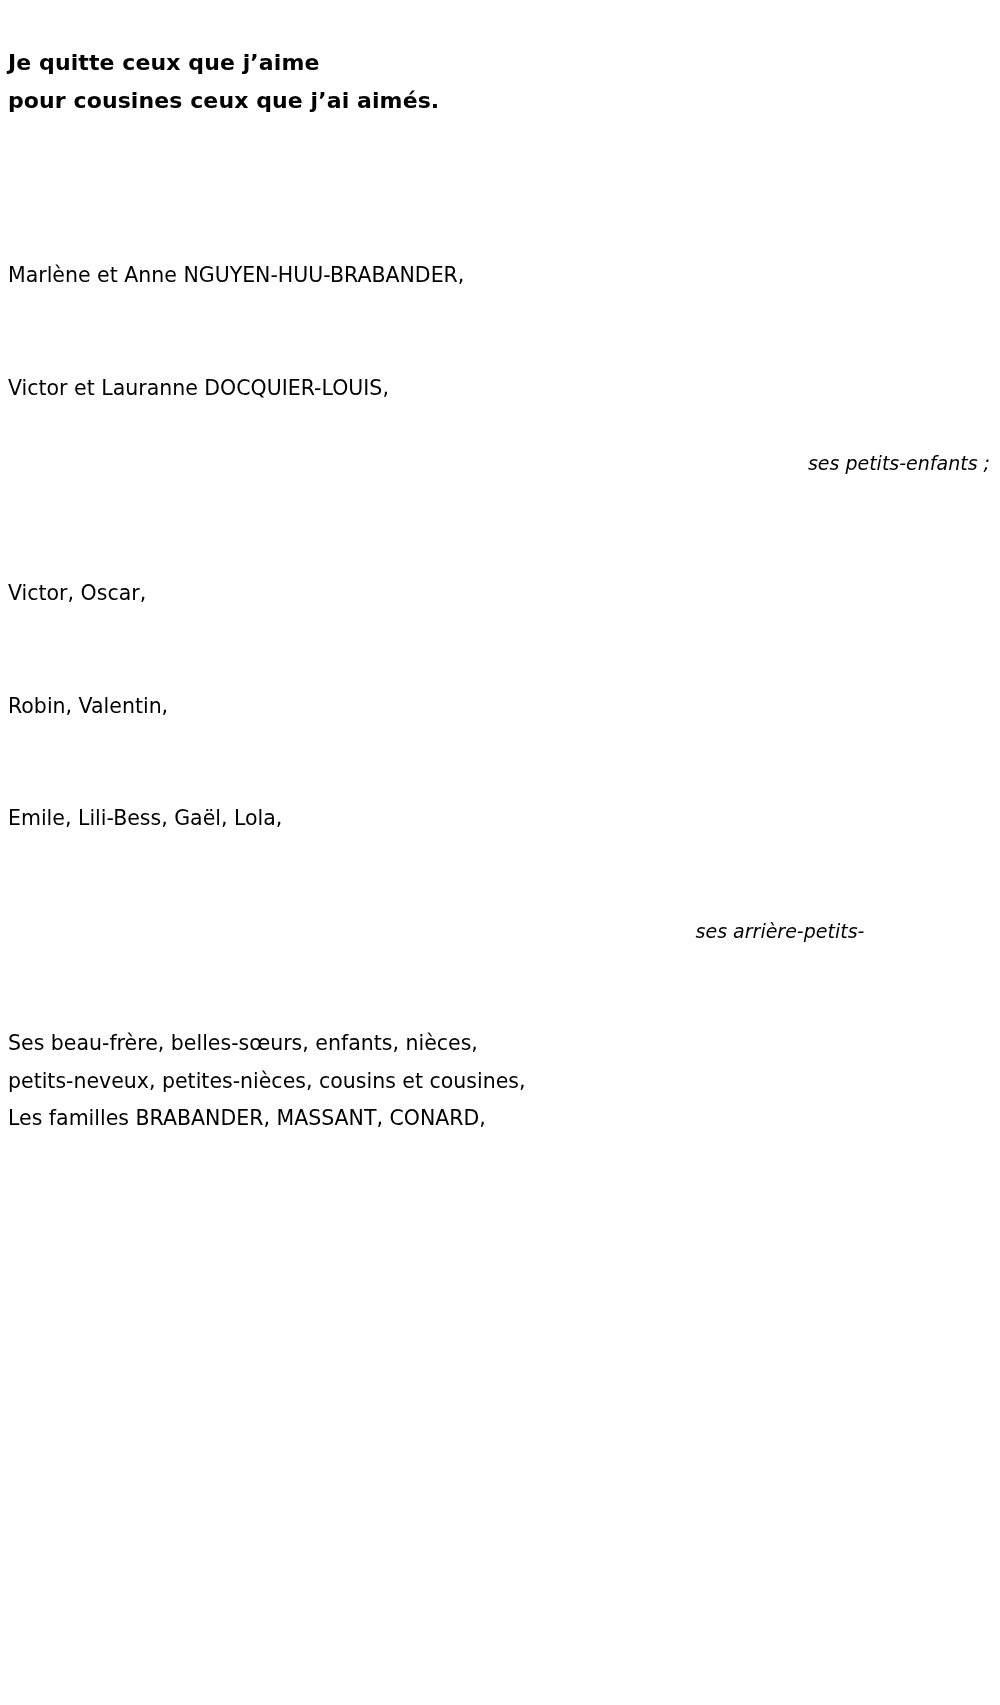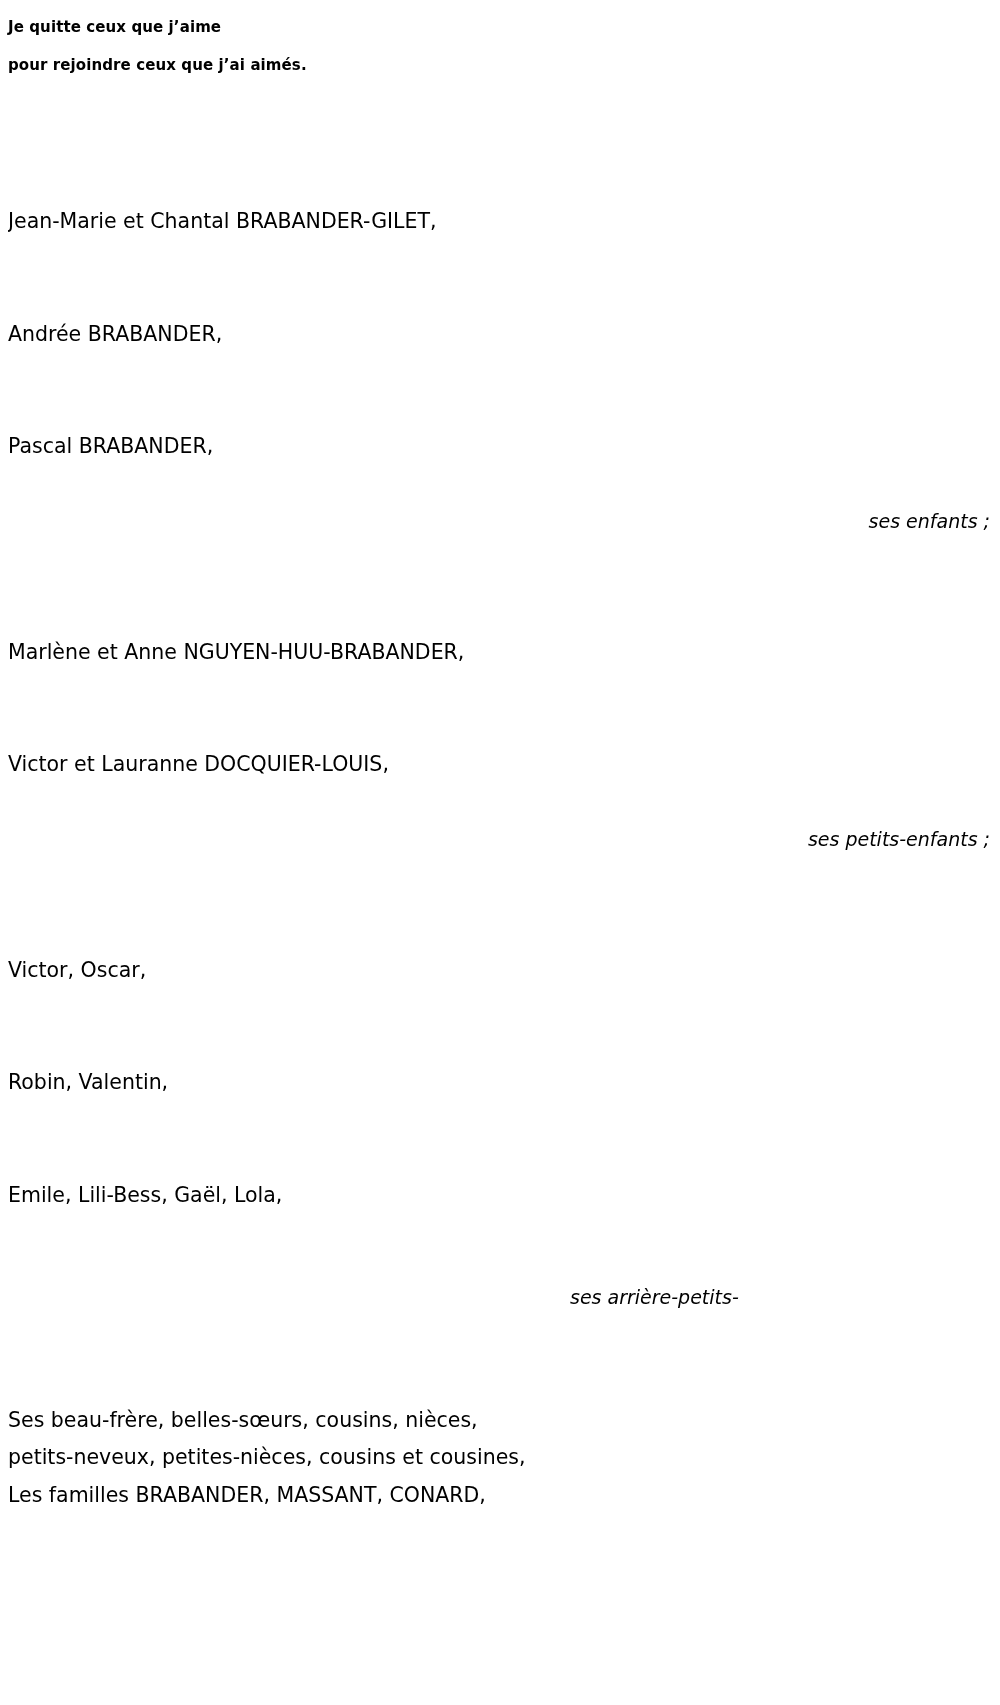--- a/index.html
+++ b/index.html
@@ -17,23 +17,24 @@
   .page {
     position: relative;
     width: 1000px;
     box-sizing: border-box;
     padding: 8px 10px 10px 8px;
   }
 
   
   .epigraph {
     font-weight: bold;
-    font-size: 15px;
+    font-size: 22px;
     line-height: 38px;
     letter-spacing: 0.1px;
+    margin-top: 36px;
   }
   .epigraph .line { display: block; white-space: pre; }
 
   .gap-lg { height: 44px; }
   .gap-sm { height: 18px; }
 
   
   .group {
     position: relative;
     overflow: hidden;
@@ -55,53 +56,45 @@
   
   .role-inline {
     position: absolute;
     right: 0;
     bottom: 0;
     text-align: right;
   }
   .role-block {
     position: absolute;
     right: 0;
-    bottom: 10px;
+    bottom: 0;
     width: 420px;
-    text-align: left;
+    text-align: center;
   }
   .role .line { display: block; }
 
   
   .relatives {
     font-size: 20.5px;
     line-height: 37.5px;
   }
   .relatives .line { display: block; white-space: pre; }
 </style>
 </head>
 <body>
 
 <div class="page">
 
   <div class="epigraph">
     <span class="line">Je quitte ceux que j’aime</span>
-    <span class="line">pour rejoindre ceux que j’ai aimés.</span>
+    <span class="line">pour cousines ceux que j’ai aimés.</span>
   </div>
 
   <div class="gap-lg"></div>
 
-  <div class="group">
-    <div class="names">
-      <span class="line">Jean-Marie et Chantal BRABANDER-GILET,</span>
-      <span class="line">Andrée BRABANDER,</span>
-      <span class="line">Pascal BRABANDER,</span>
-    </div>
-    <div class="role role-inline">ses enfants ;</div>
-  </div>
 
   <div class="gap-sm"></div>
 
   <div class="group">
     <div class="names">
       <span class="line">Marlène et Anne NGUYEN-HUU-BRABANDER,</span>
       <span class="line">Victor et Lauranne DOCQUIER-LOUIS,</span>
     </div>
     <div class="role role-inline">ses petits-enfants ;</div>
   </div>
@@ -114,19 +107,19 @@
       <span class="line">Robin, Valentin,</span>
       <span class="line">Emile, Lili-Bess, Gaël, Lola,</span>
       <span class="line" style="visibility:hidden;">&nbsp;</span>
     </div>
     <div class="role role-block">
       <span class="line">ses arrière-petits-</span>
     </div>
   </div>
 
   <div class="relatives">
-    <span class="line">Ses beau-frère, belles-sœurs, cousins, nièces,</span>
+    <span class="line">Ses beau-frère, belles-sœurs, enfants, nièces,</span>
     <span class="line">petits-neveux, petites-nièces, cousins et cousines,</span>
     <span class="line">Les familles BRABANDER, MASSANT, CONARD,</span>
 
   </div>
 
 </div>
 
 </body></html>

